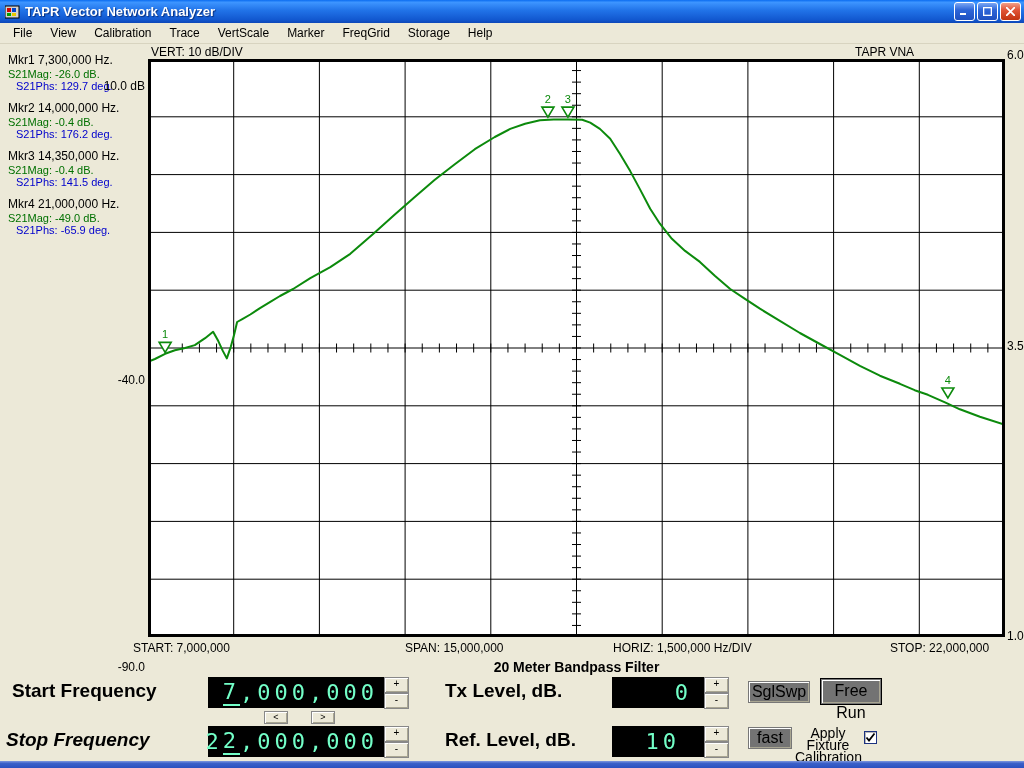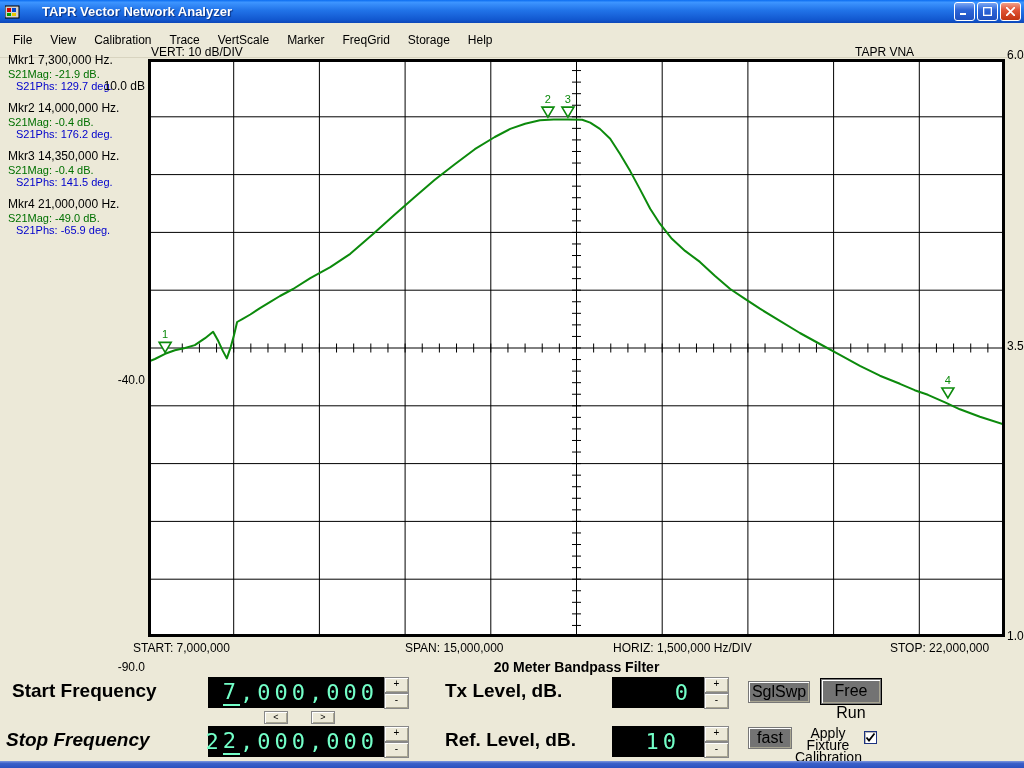--- a/index.html
+++ b/index.html
@@ -3,32 +3,32 @@
 <meta charset="utf-8">
 <style>
   * { margin:0; padding:0; box-sizing:border-box; }
   html,body { width:1024px; height:768px; overflow:hidden; }
   body { font-family:"Liberation Sans", sans-serif; background:#ECE9D8; position:relative; }
   .window { position:absolute; inset:0; background:#ECE9D8; }
 
   
   .titlebar { position:absolute; left:0; top:0; width:1024px; height:23px;
     background:linear-gradient(to bottom,#0A6CF0 0%,#3D95FF 10%,#2173E8 45%,#1258D0 85%,#0D47B8 100%);
-    display:flex; align-items:center; padding:0 3px;gap:17px; }
+    display:flex; align-items:center; padding:0 3px; }
   .app-icon { width:16px; height:16px; margin:0 4px 0 2px; display:inline-block; }
   .titletext { color:#fff; font-weight:bold; font-size:13px; text-shadow:1px 1px 1px #09307F; flex:1; }
   .winbtns { display:flex; gap:2px; }
   .wb { width:21px; height:19px; border-radius:3px; border:1px solid #fff;
     display:flex; align-items:center; justify-content:center; color:#fff; font-size:11px; font-weight:bold;
     background:linear-gradient(to bottom,#7AA7F5 0%,#2E66D8 40%,#1E50C0 100%); cursor:default; }
   .wb.close { background:linear-gradient(to bottom,#F2A08A 0%,#E25638 40%,#C23410 100%); }
   .wb svg { display:block; }
 
   
-  .menubar { position:absolute; left:0; top:23px; width:1024px; height:35px; background:#ECE9D8;
+  .menubar { position:absolute; left:0; top:23px; width:1024px; height:21px; background:#ECE9D8;
     display:flex; align-items:center; padding-left:4px; border-bottom:1px solid #D8D4C0; }
   .menuitem { font-size:12px; color:#000; padding:2px 9px; }
 
   
   #marker-panel { position:absolute; left:8px; top:53px; width:140px; }
   .mkr-block { margin-bottom:9px; }
   .mkr-title { font-size:12px; color:#000; margin-bottom:1px; }
   .mkr-mag { font-size:11px; color:#007000; }
   .mkr-phs { font-size:11px; color:#0000CC;margin-left:8px; }
 
@@ -137,21 +137,21 @@
       <span class="menuitem">VertScale</span>
       <span class="menuitem">Marker</span>
       <span class="menuitem">FreqGrid</span>
       <span class="menuitem">Storage</span>
       <span class="menuitem">Help</span>
     </div>
 
   <div id="marker-panel">
       <div class="mkr-block">
         <div class="mkr-title">Mkr1  7,300,000 Hz.</div>
-        <div class="mkr-mag">S21Mag: -21.9 dB.</div>
+        <div class="mkr-mag">S21Mag: -26.0 dB.</div>
         <div class="mkr-phs">S21Phs: 129.7 deg.</div>
       </div>
       <div class="mkr-block">
         <div class="mkr-title">Mkr2  14,000,000 Hz.</div>
         <div class="mkr-mag">S21Mag: -0.4 dB.</div>
         <div class="mkr-phs">S21Phs: 176.2 deg.</div>
       </div>
       <div class="mkr-block">
         <div class="mkr-title">Mkr3  14,350,000 Hz.</div>
         <div class="mkr-mag">S21Mag: -0.4 dB.</div>

